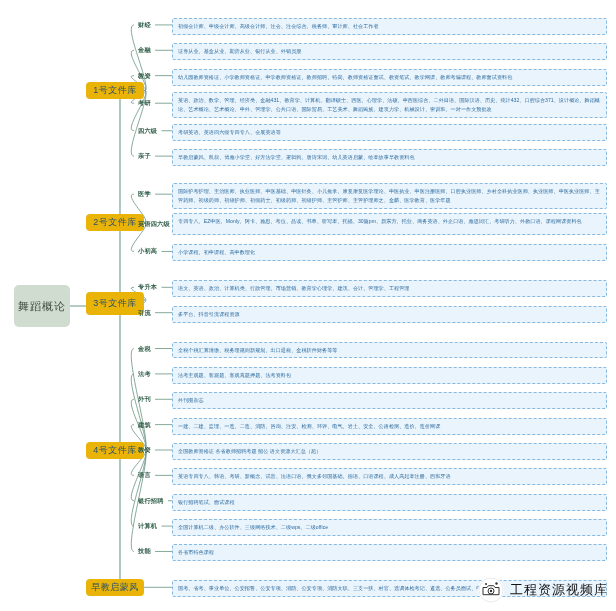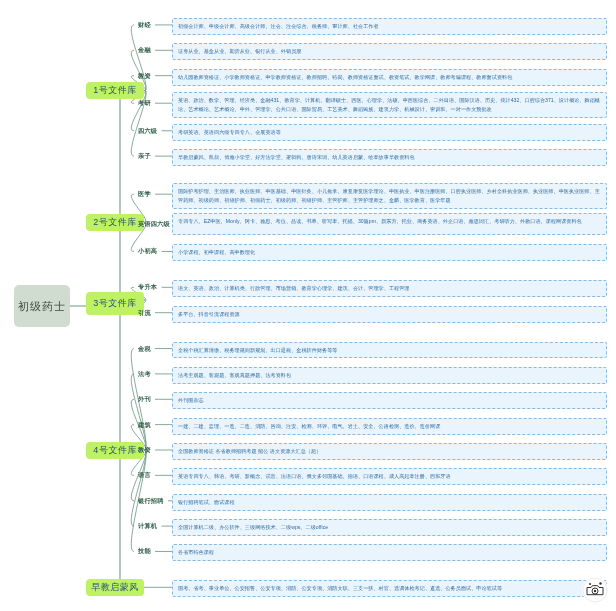--- a/index.html
+++ b/index.html
@@ -16,21 +16,21 @@
   .node{position:absolute;box-sizing:border-box;display:flex;align-items:center;justify-content:center;}
 
   .root-node{
     background:#cfdccf;
     border-radius:5px;
     color:#3c4a3c;
     font-size:11px;
     letter-spacing:1px;
   }
   .branch-node{
-    background:#bef264;
+    background:#eab308;
     border-radius:4px;
     color:#27516d;
     font-size:9px;
     letter-spacing:.5px;
   }
   .sub-label{
     position:absolute;
     color:#2f5d48;
     font-size:6.2px;
     font-weight:bold;
@@ -115,21 +115,21 @@
       <path d="M168 500.72886297376095 H172" fill="none" stroke="#6f9a86" stroke-width="0.85"></path>
       <path d="M144 450 C154 450, 122 526.0932944606413, 134 526.0932944606413" fill="none" stroke="#6f9a86" stroke-width="0.85"></path>
       <path d="M161.5 526.0932944606413 H172" fill="none" stroke="#6f9a86" stroke-width="0.85"></path>
       <path d="M144 450 C154 450, 122 551.4577259475219, 134 551.4577259475219" fill="none" stroke="#6f9a86" stroke-width="0.85"></path>
       <path d="M155 551.4577259475219 H172" fill="none" stroke="#6f9a86" stroke-width="0.85"></path>
       <path d="M120 587.3177842565598 H144" fill="none" stroke="#6f9a86" stroke-width="1"></path>
       <path d="M144 587.3177842565598 H172" fill="none" stroke="#6f9a86" stroke-width="0.85"></path>
     </svg>
   <div id="nodes-layer">
       <div class="node root-node" style="left: 14px; top: 285px; width: 56px; height: 42px;">
-        <div class="">初级药士</div>
+        <div class="">舞蹈概论</div>
       </div>
       <div class="node branch-node" style="left: 86px; top: 82.0248px; width: 58px; height: 17px;">
         <div class="">1号文件库</div>
       </div>
       <div class="sub-label" style="left: 138px; top: 20.9271px;">财经</div>
       <div class="content-box" style="left: 172px; top: 17.93px; width: 435px; min-height: 13.9942px;">
         <div class="">初级会计师、中级会计师、高级会计师、注会、注会综合、税务师、审计师、社会工作者</div>
       </div>
       <div class="sub-label" style="left: 138px; top: 46.2915px;">金融</div>
       <div class="content-box" style="left: 172px; top: 43.2945px; width: 435px; min-height: 13.9942px;">
@@ -170,21 +170,21 @@
         <div class="">3号文件库</div>
       </div>
       <div class="sub-label" style="left: 138px; top: 283.318px;">专升本</div>
       <div class="content-box" style="left: 172px; top: 280.321px; width: 435px; min-height: 13.9942px;">
         <div class="">语文、英语、政治、计算机类、行政管理、市场营销、教育学心理学、建筑、会计、管理学、工程管理</div>
       </div>
       <div class="sub-label" style="left: 138px; top: 308.682px;">引流</div>
       <div class="content-box" style="left: 172px; top: 305.685px; width: 435px; min-height: 13.9942px;">
         <div class="">多平台、抖音引流课程资源</div>
       </div>
-      <div class="node branch-node" style="left: 86px; top: 441.5px; width: 58px; height: 17px; font-family: Liberation Mono, monospace;">
+      <div class="node branch-node" style="left: 86px; top: 441.5px; width: 58px; height: 17px;">
         <div class="">4号文件库</div>
       </div>
       <div class="sub-label" style="left: 138px; top: 344.542px;">金税</div>
       <div class="content-box" style="left: 172px; top: 341.545px; width: 435px; min-height: 13.9942px;">
         <div class="">全税个税汇算清缴、税务理规则新规划、出口退税、金税软件财务等等</div>
       </div>
       <div class="sub-label" style="left: 138px; top: 369.907px;">法考</div>
       <div class="content-box" style="left: 172px; top: 366.91px; width: 435px; min-height: 13.9942px;">
         <div class="">法考主观题、客观题、客观真题押题、法考资料包</div>
       </div>
@@ -228,14 +228,15 @@
     <div class="wm-logo">
       <svg width="26" height="26" viewBox="0 0 26 26">
         <circle cx="13" cy="13" r="12" fill="#ffffff" stroke="#dddddd" stroke-width="0.6"></circle>
         <path d="M5 10.5 h4 l1.4-1.8 h5.2 L17 10.5 h4 v7.2 h-16 z" fill="none" stroke="#333333" stroke-width="1"></path>
         <circle cx="13" cy="14" r="3" fill="none" stroke="#333333" stroke-width="1"></circle>
         <circle cx="13" cy="14" r="1.2" fill="#333333"></circle>
         <circle cx="8" cy="7" r="1" fill="#333333"></circle>
         <circle cx="18.5" cy="6.5" r="1.2" fill="#333333"></circle>
       </svg>
     </div>
+    <div class="wm-text">工程资源视频库</div>
   </div>
 </div>
 
 </body></html>

